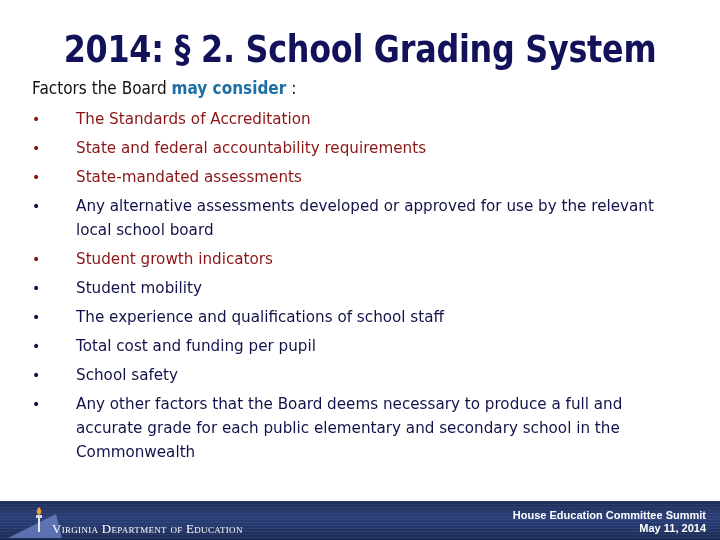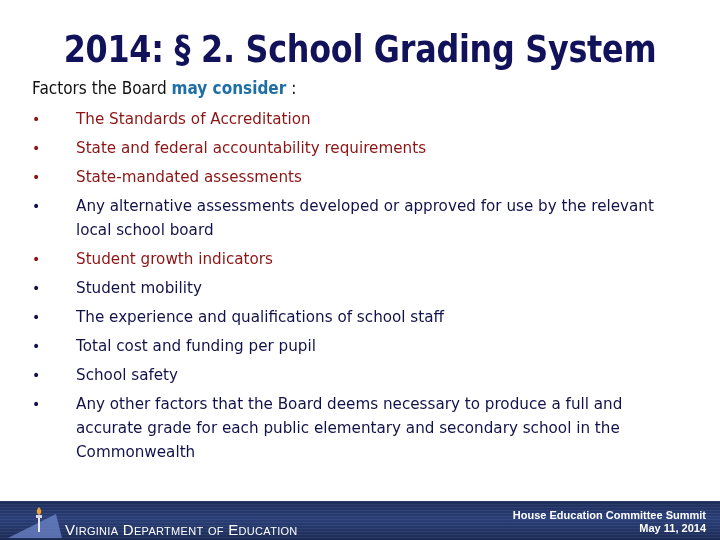--- a/index.html
+++ b/index.html
@@ -46,22 +46,22 @@
   }
   .footer .mtn {
     position: absolute; left: 8px; bottom: 2px; width: 0; height: 0;
     border-left: 48px solid transparent; border-right: 6px solid transparent;
     border-bottom: 24px solid #6d86c9; opacity: 0.75;
   }
   .footer .torch {
     position: absolute; left: 34px; top: 5px; width: 10px; height: 28px;
   }
   .footer .org {
-    position: absolute; left: 65px; top: 20px; color: #ffffff;
-    font-family: Liberation Sans, sans-serif; font-size: 15px; letter-spacing: 0.3px;
+    position: absolute; left: 52px; top: 20px; color: #ffffff;
+    font-family: Liberation Serif, serif; font-size: 13px; letter-spacing: 0.3px;
     font-variant: small-caps;
   }
   .footer .event {
     position: absolute; right: 14px; top: 8px; color: #ffffff;
     font-size: 11px; text-align: right; line-height: 13px; font-weight: bold;
   }
 </style>
 </head>
 <body>
 

